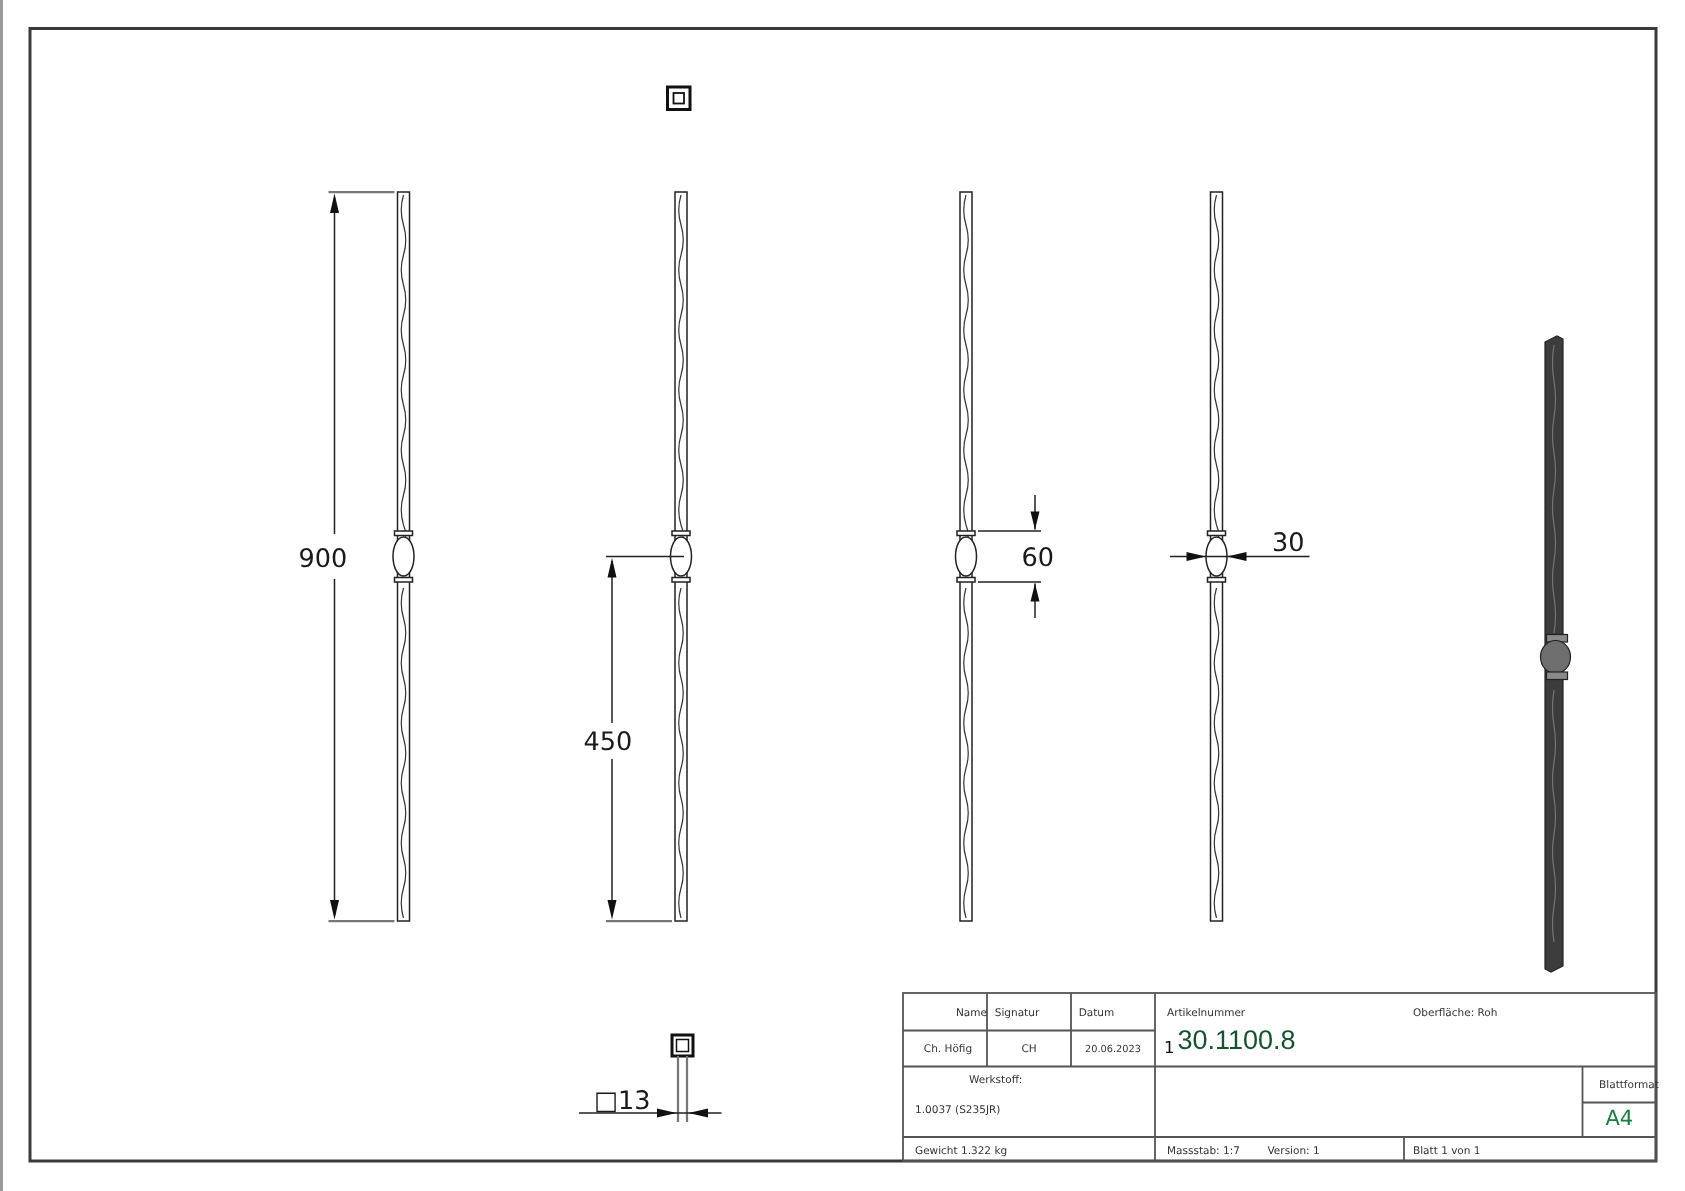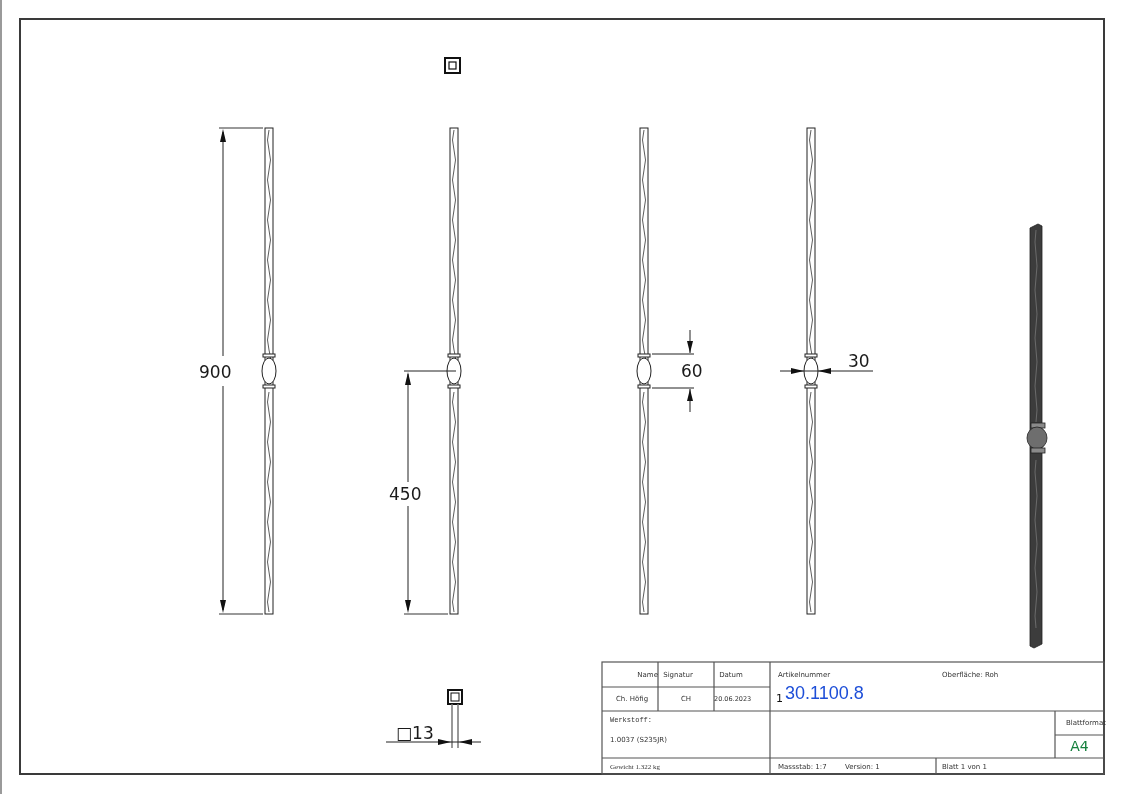--- a/index.html
+++ b/index.html
@@ -125,29 +125,29 @@
     <line x1="1055" y1="735" x2="1104" y2="735"></line>
     <line x1="936" y1="758" x2="936" y2="774"></line>
   </g>
 </svg>
 
 <div class="tb" style="left:602px;top:671px;width:56px;text-align:right;">Name</div>
 <div class="tb" style="left:658px;top:671px;width:40px;text-align:center;">Signatur</div>
 <div class="tb" style="left:714px;top:671px;width:34px;text-align:center;">Datum</div>
 <div class="tb" style="left:602px;top:695px;width:60px;text-align:center;">Ch. Höfig</div>
 <div class="tb" style="left:658px;top:695px;width:56px;text-align:center;">CH</div>
-<div class="tb" style="left:714px;top:695px;width:56px;font-size:6.5px;">20.06.2023</div>
+<div class="tb" style="left:714px;top:695px;width:56px;text-align:center;font-size:6.5px;">20.06.2023</div>
 
 <div class="tb" style="left:778px;top:671px;">Artikelnummer</div>
 <div class="tb" style="left:942px;top:671px;">Oberfläche:  Roh</div>
 <div class="tb" style="left:776px;top:692px;font-size:11px;color:#111;">1</div>
-<div class="tb" style="left:785px;top:683px;font-size:18px;color:#1d4ed8;font-family:'Liberation Sans',sans-serif;">30.1100.8</div>
+<div class="tb" style="left:785px;top:683px;font-size:18px;color:#14532d;font-family:'Liberation Sans',sans-serif;">30.1100.8</div>
 
-<div class="tb" style="left:610px;top:716px;font-family:Liberation Mono, monospace;">Werkstoff:</div>
+<div class="tb" style="left:646px;top:716px;">Werkstoff:</div>
 <div class="tb" style="left:610px;top:736px;">1.0037 (S235JR)</div>
 
 <div class="tb" style="left:1055px;top:719px;width:62px;text-align:center;">Blattformat</div>
 <div class="tb" style="left:1055px;top:738px;width:49px;text-align:center;font-size:14px;color:#15803d;">A4</div>
 
-<div class="tb" style="left:610px;top:763px;font-family:Liberation Serif, serif;">Gewicht 1.322 kg</div>
+<div class="tb" style="left:610px;top:763px;">Gewicht 1.322 kg</div>
 <div class="tb" style="left:778px;top:763px;">Massstab: 1:7</div>
 <div class="tb" style="left:845px;top:763px;">Version: 1</div>
 <div class="tb" style="left:942px;top:763px;">Blatt 1 von 1</div>
 
 </body></html>

